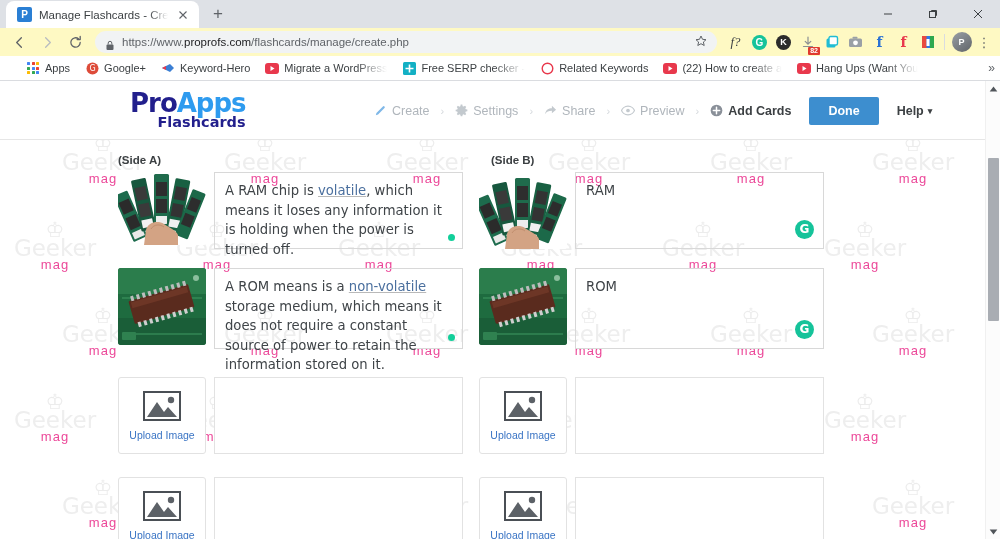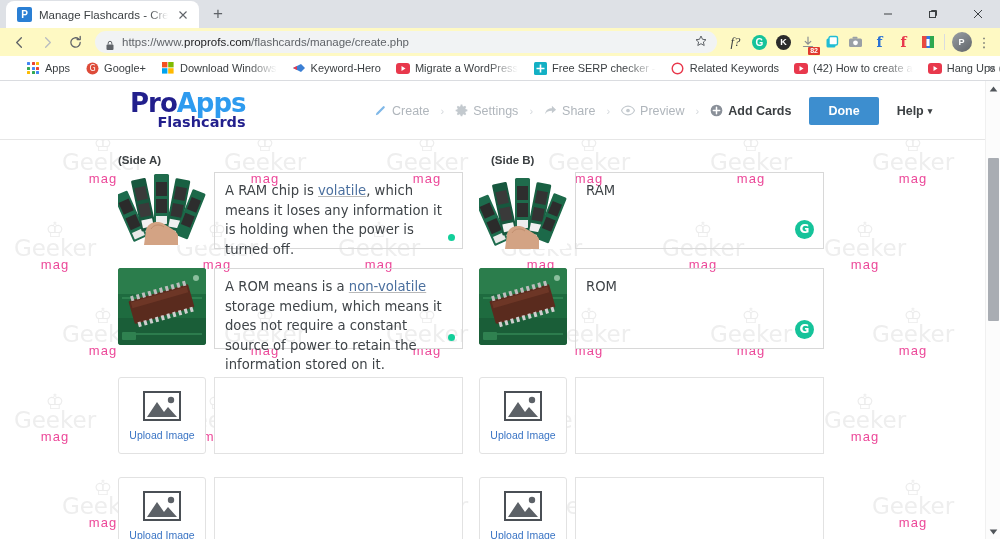--- a/index.html
+++ b/index.html
@@ -371,31 +371,20 @@
     <div class="bm">
       <span class="bm-ico">
         <svg width="13" height="13" viewBox="0 0 13 13">
             <circle cx="6.5" cy="6.5" r="6" fill="#dd4b39"></circle>
             <text x="6.5" y="9.4" font-size="8" fill="#fff" text-anchor="middle" font-family="DejaVu Sans">G</text>
           </svg>
       </span>
       <span class="bm-label">Google+</span>
     </div>
 
-    <div class="bm">
-      <span class="bm-ico">
-        <svg width="12" height="12" viewBox="0 0 12 12">
-            <rect x="0" y="0" width="5.4" height="5.4" fill="#f25022"></rect>
-            <rect x="6.2" y="0" width="5.4" height="5.4" fill="#7fba00"></rect>
-            <rect x="0" y="6.2" width="5.4" height="5.4" fill="#00a4ef"></rect>
-            <rect x="6.2" y="6.2" width="5.4" height="5.4" fill="#ffb900"></rect>
-          </svg>
-      </span>
-      <span class="bm-label fade">Download Windows</span>
-    </div>
 
     <div class="bm">
       <span class="bm-ico">
         <svg width="14" height="12" viewBox="0 0 14 12">
             <path d="M1 6 L9 2 L13 6 L9 10 Z" fill="#3b7fd4"></path>
             <path d="M1 6 L5 4 L5 8 Z" fill="#e8384c"></path>
           </svg>
       </span>
       <span class="bm-label">Keyword-Hero</span>
     </div>
@@ -429,21 +418,21 @@
       <span class="bm-label">Related Keywords</span>
     </div>
 
     <div class="bm">
       <span class="bm-ico">
         <svg width="14" height="11" viewBox="0 0 14 11">
             <rect x="0" y="0" width="14" height="11" rx="3" fill="#e8384c"></rect>
             <path d="M5.5 3 L9.5 5.5 L5.5 8 Z" fill="#fff"></path>
           </svg>
       </span>
-      <span class="bm-label fade">(42) How to create a</span>
+      <span class="bm-label fade">(22) How to create a</span>
     </div>
 
     <div class="bm">
       <span class="bm-ico">
         <svg width="14" height="11" viewBox="0 0 14 11">
             <rect x="0" y="0" width="14" height="11" rx="3" fill="#e8384c"></rect>
             <path d="M5.5 3 L9.5 5.5 L5.5 8 Z" fill="#fff"></path>
           </svg>
       </span>
       <span class="bm-label fade">Hang Ups (Want You</span>

